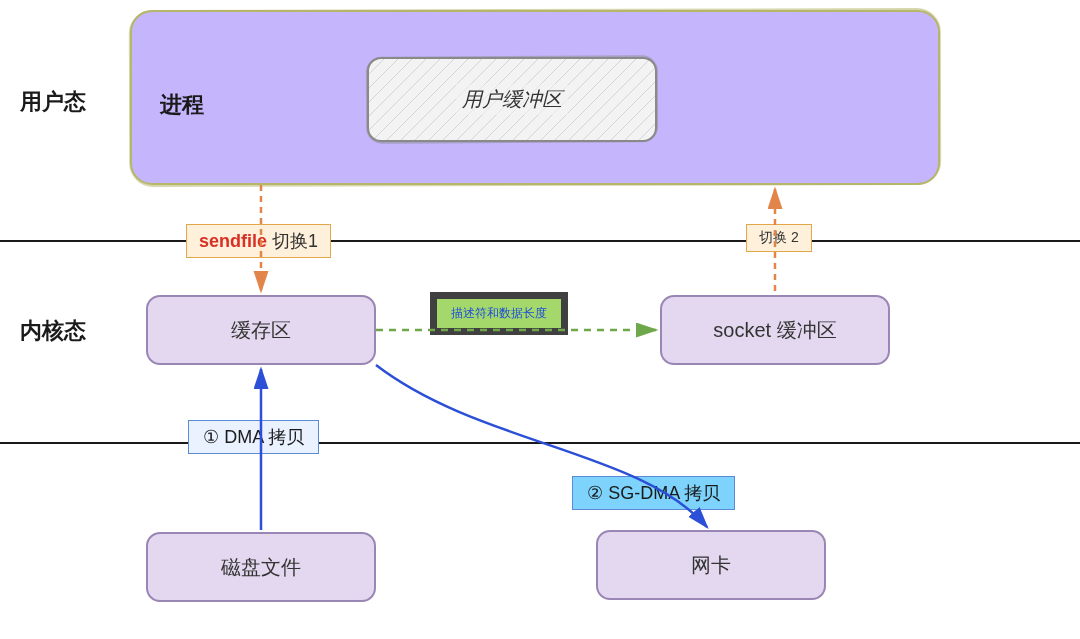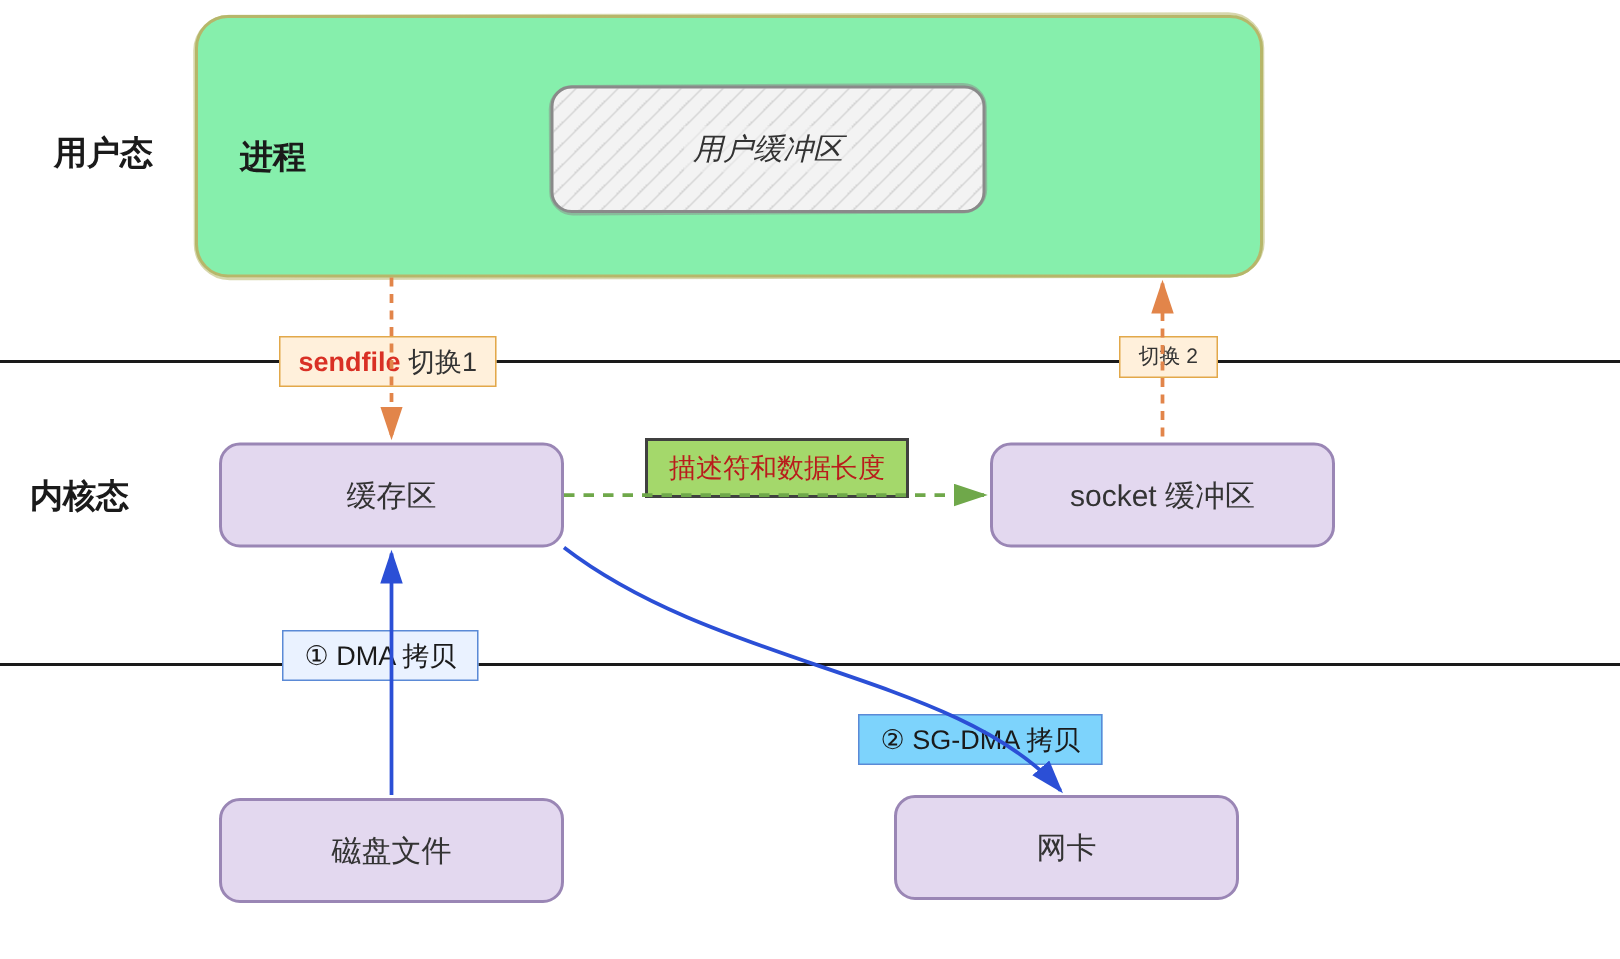--- a/index.html
+++ b/index.html
@@ -24,24 +24,24 @@
     width: 1080px;
     height: 0;
     border-top: 2px solid #1a1a1a;
   }
 
   
   .process-box {
     position: absolute;
     left: 130px;
     top: 10px;
-    width: 712px;
+    width: 810px;
     height: 175px;
     border: 2px solid #b7b76a;
-    background: #86efac;
+    background: #c4b5fd;
     border-radius: 22px;
   }
   .process-box::before {
     content: "";
     position: absolute;
     inset: -3px;
     border: 2px solid #b7b76a;
     border-radius: 24px;
     transform: rotate(-0.15deg);
     opacity: 0.55;
@@ -130,23 +130,23 @@
     font-size: 14px;
     color: #333;
   }
 
   .desc-label {
     position: absolute;
     left: 430px;
     top: 292px;
     padding: 6px 14px;
     background: #a4d86b;
-    border: 2px solid #404040;
-    font-size: 18px;
-    color: #b91c1c;
+    border: 7px solid #404040;
+    font-size: 12px;
+    color: #1d4ed8;
   }
 
   .dma-label {
     position: absolute;
     left: 188px;
     top: 420px;
     padding: 4px 14px;
     border: 1px solid #5b8ad6;
     background: #eaf2ff;
     font-size: 18px;
@@ -167,21 +167,21 @@
   svg.overlay {
     position: absolute;
     left: 0; top: 0;
     width: 1080px; height: 639px;
     pointer-events: none;
   }
 </style>
 </head>
 <body>
 
-<div class="layer-label" style="left:36px; top:87px;">用户态</div>
+<div class="layer-label" style="left:20px; top:87px;">用户态</div>
 <div class="layer-label" style="left:20px; top:316px;">内核态</div>
 
 <div class="hr-line" style="top:240px;"></div>
 <div class="hr-line" style="top:442px;"></div>
 
 <div class="process-box">
   <div class="process-label">进程</div>
   <div class="user-buf">
     <span class="user-buf-text">用户缓冲区</span>
   </div>

